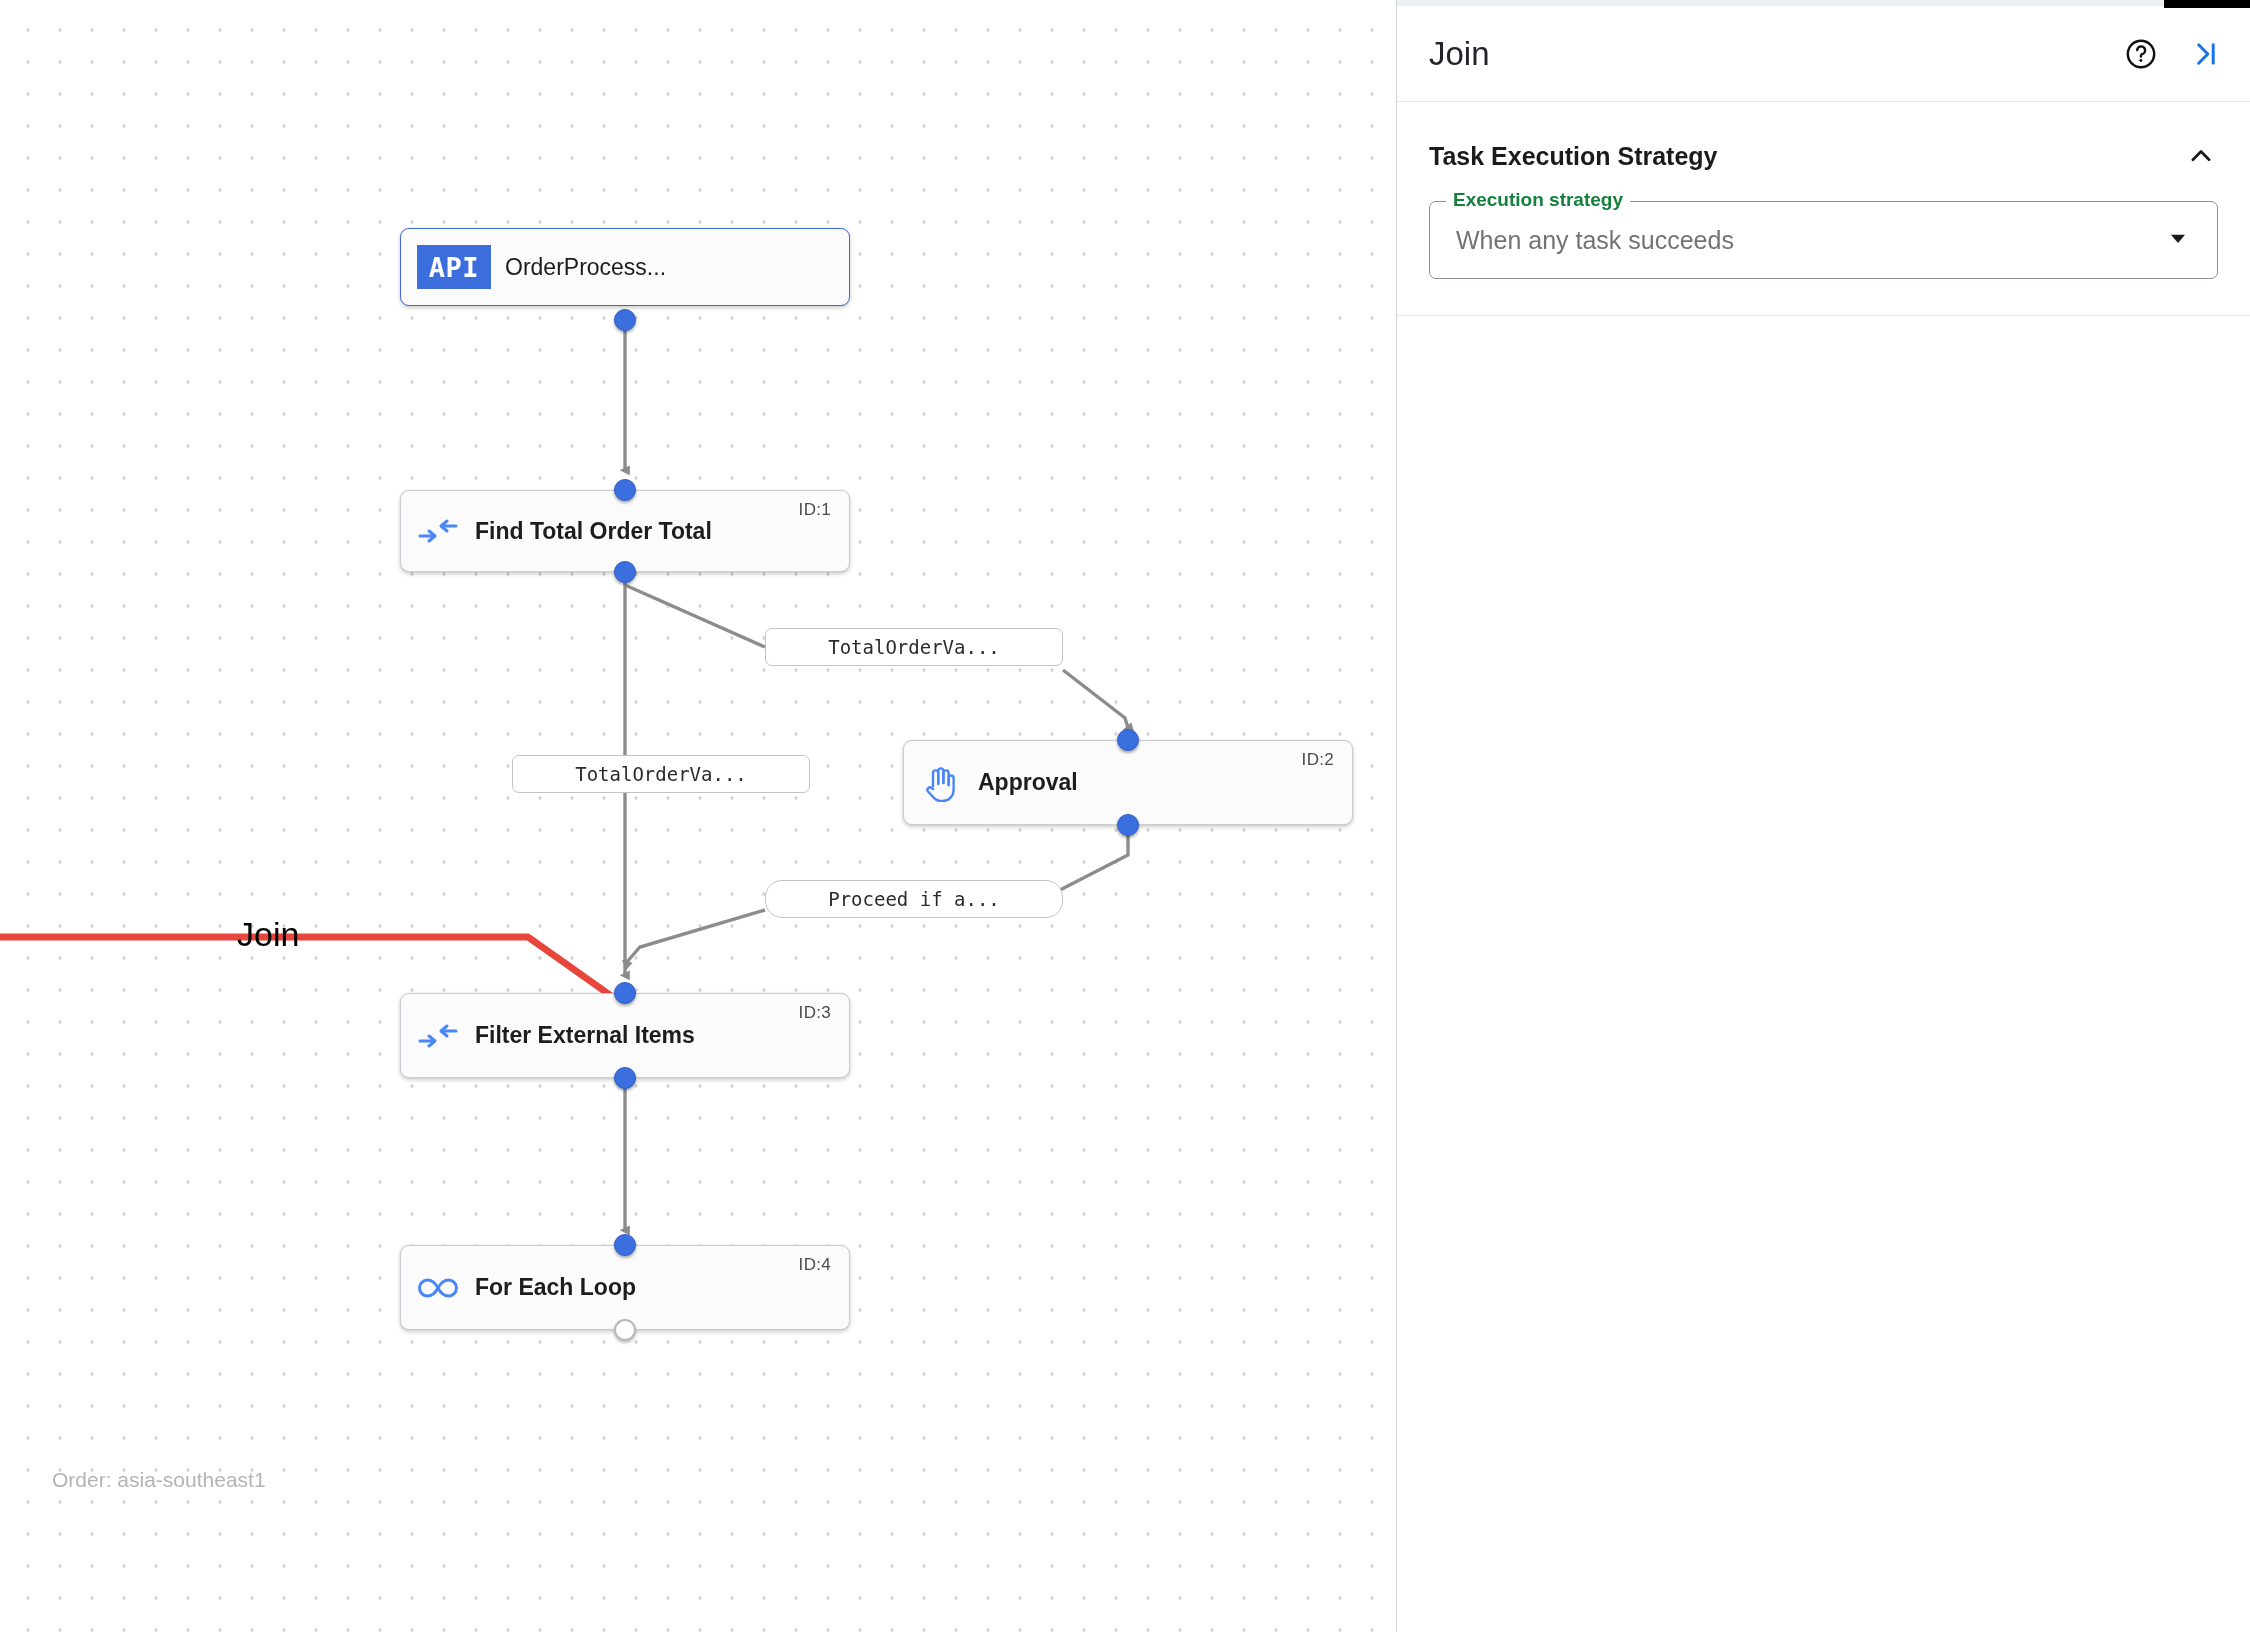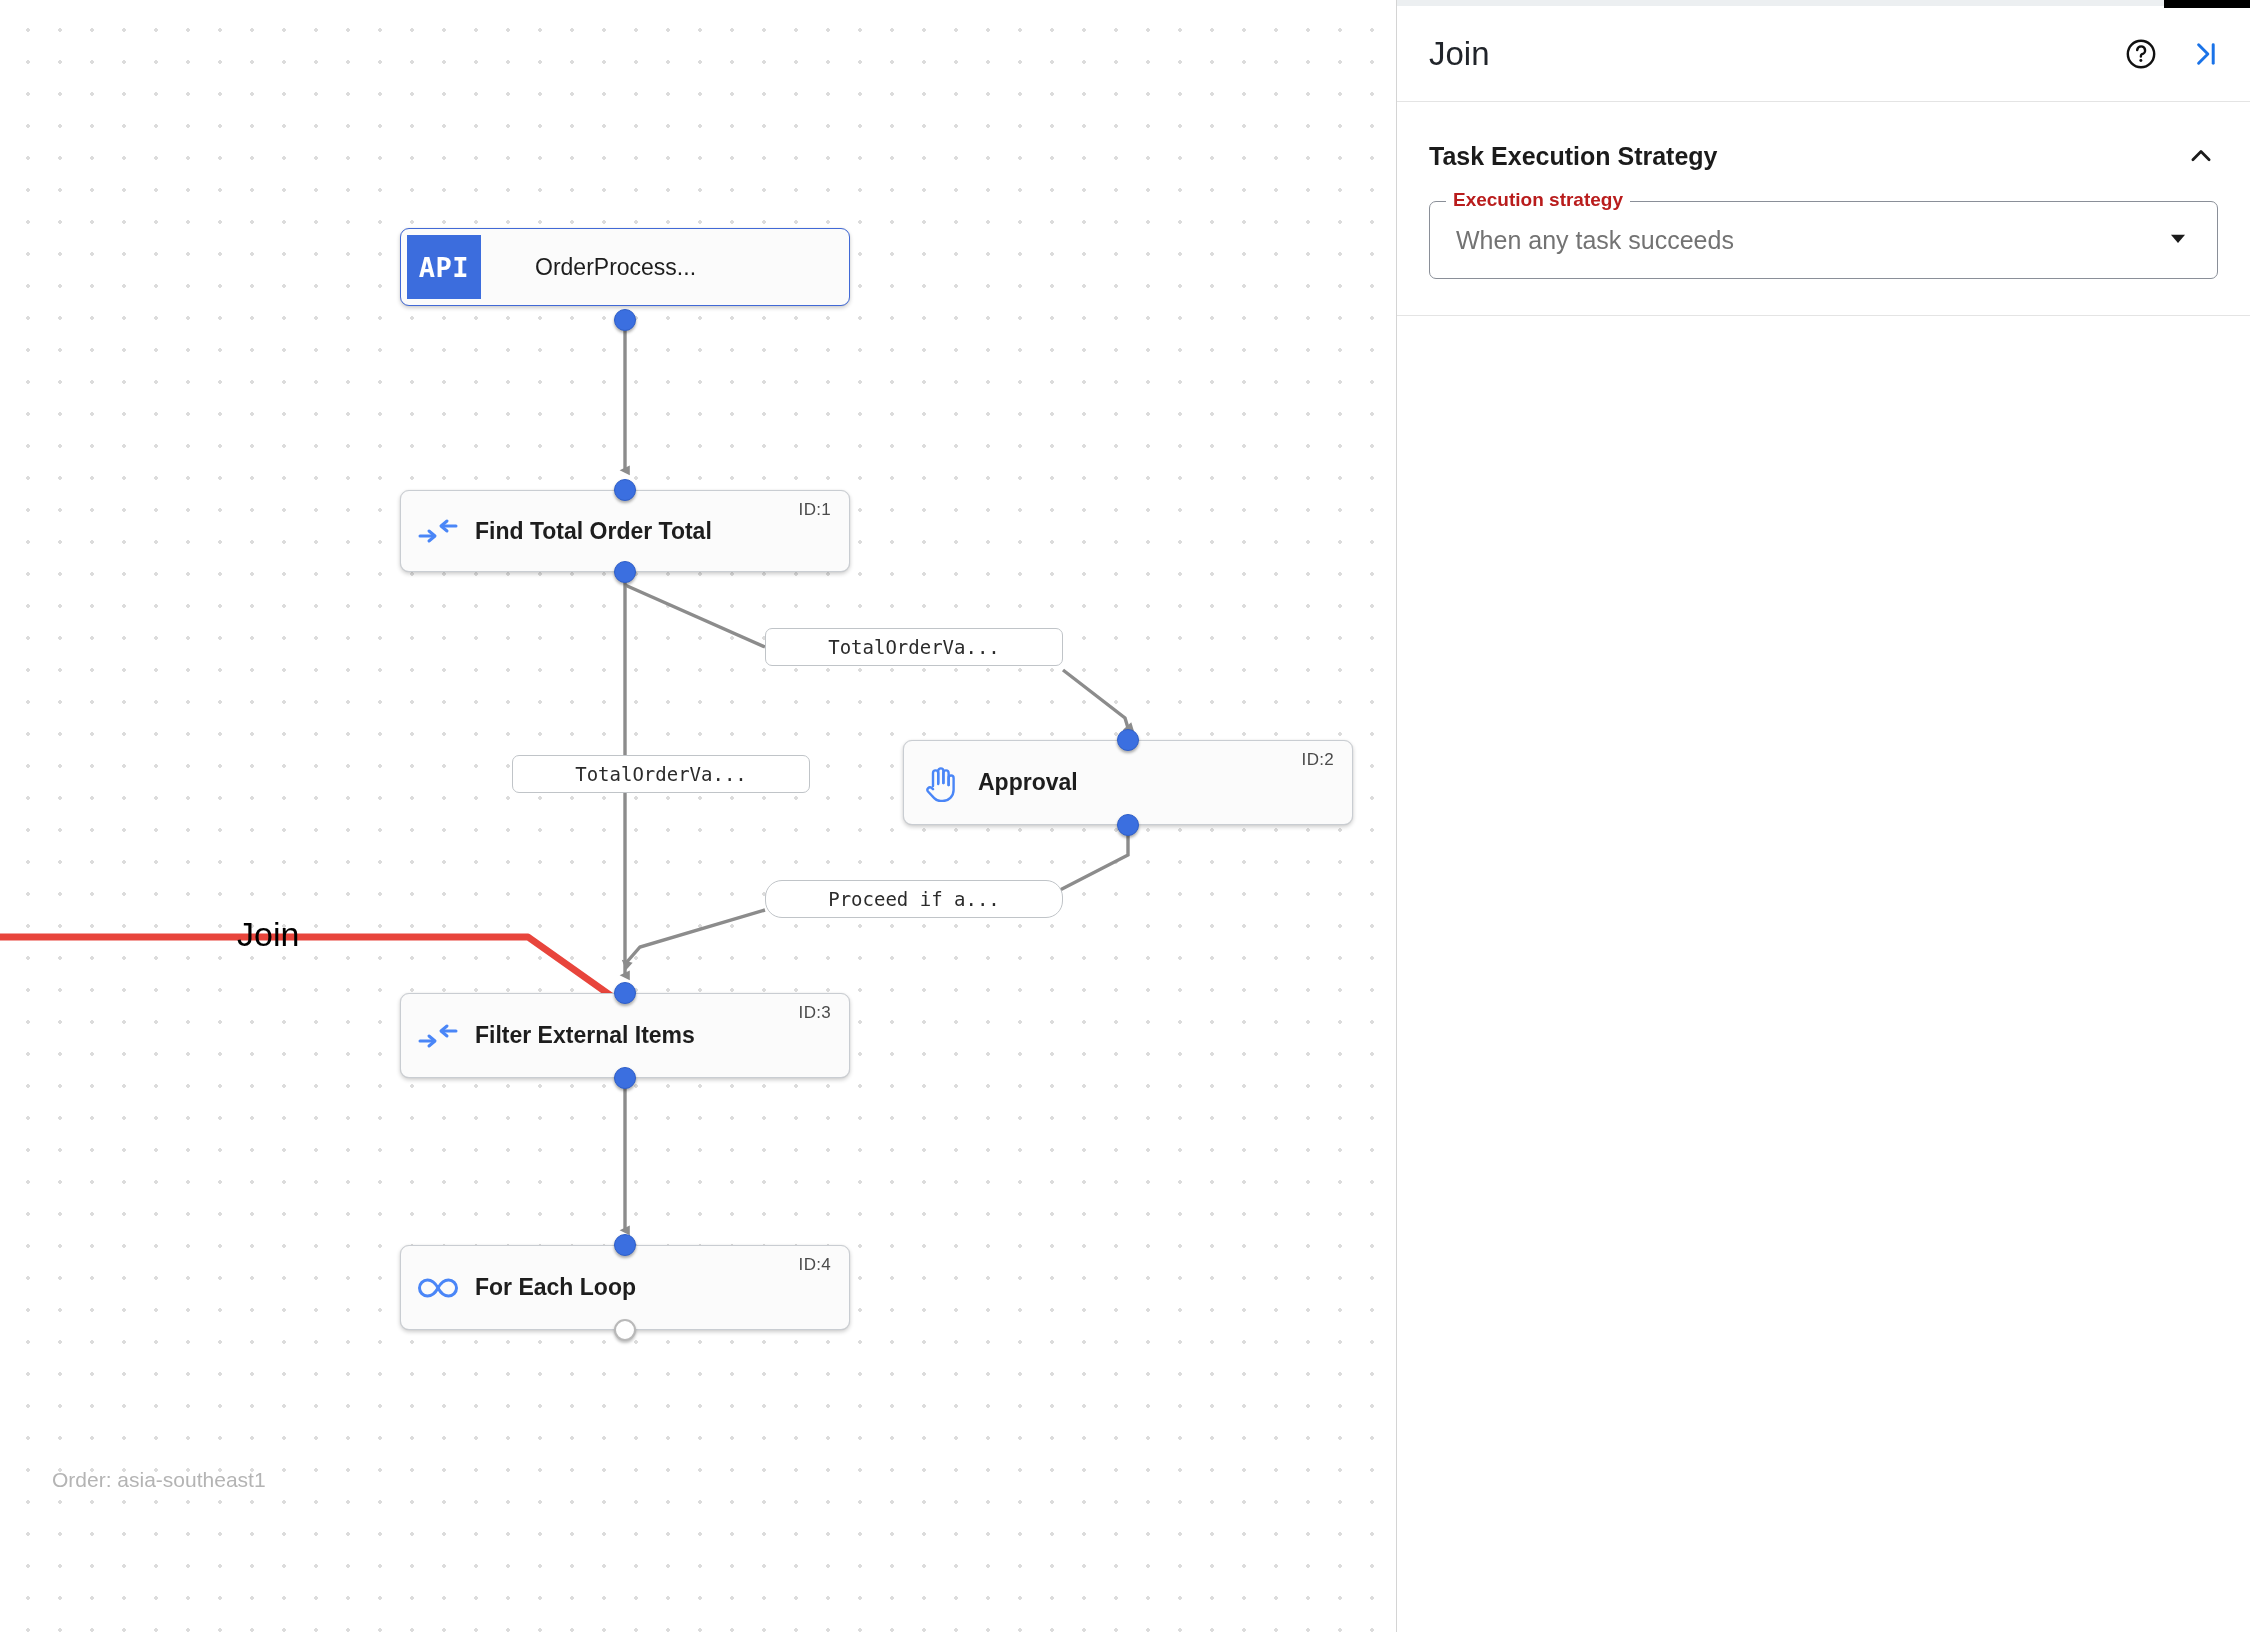--- a/index.html
+++ b/index.html
@@ -31,22 +31,21 @@
     background: #fbfbfb;
     border: 1px solid #c9cdd2;
     border-radius: 9px;
     box-shadow: 0 2px 4px rgba(0,0,0,.20), 0 0 1px rgba(0,0,0,.14);
     display: flex; align-items: center;
   }
   .node.trigger {
     background: #fbfbfb;
     border: 1px solid #4169d6;
     overflow: hidden;
-    padding: 6px;
-    gap: 40px;
+    padding: 16px;
   }
   .api-badge {
     width: 74px; align-self: stretch;
     background: #3c6ddd;
     color: #ffffff;
     display: flex; align-items: center; justify-content: center;
     font-family: "DejaVu Sans Mono", monospace;
     font-size: 27px; font-weight: 700; letter-spacing: .5px;
   }
   .node-icon {
@@ -139,21 +138,21 @@
     position: relative;
     height: 78px;
     border: 1px solid #8a8f98;
     border-radius: 7px;
     display: flex; align-items: center;
     padding: 0 26px;
   }
   .field-legend {
     position: absolute; left: 16px; top: -13px;
     background: #ffffff; padding: 0 7px;
-    font-size: 19px; color: #b91c1c; font-weight: 700;
+    font-size: 19px; color: #15803d; font-weight: 700;
     white-space: nowrap;
   }
   .field-value { font-size: 25px; color: #737373; }
   .field-arrow { margin-left: auto; }
 </style>
 </head>
 <body>
 
 <div id="app">
 

